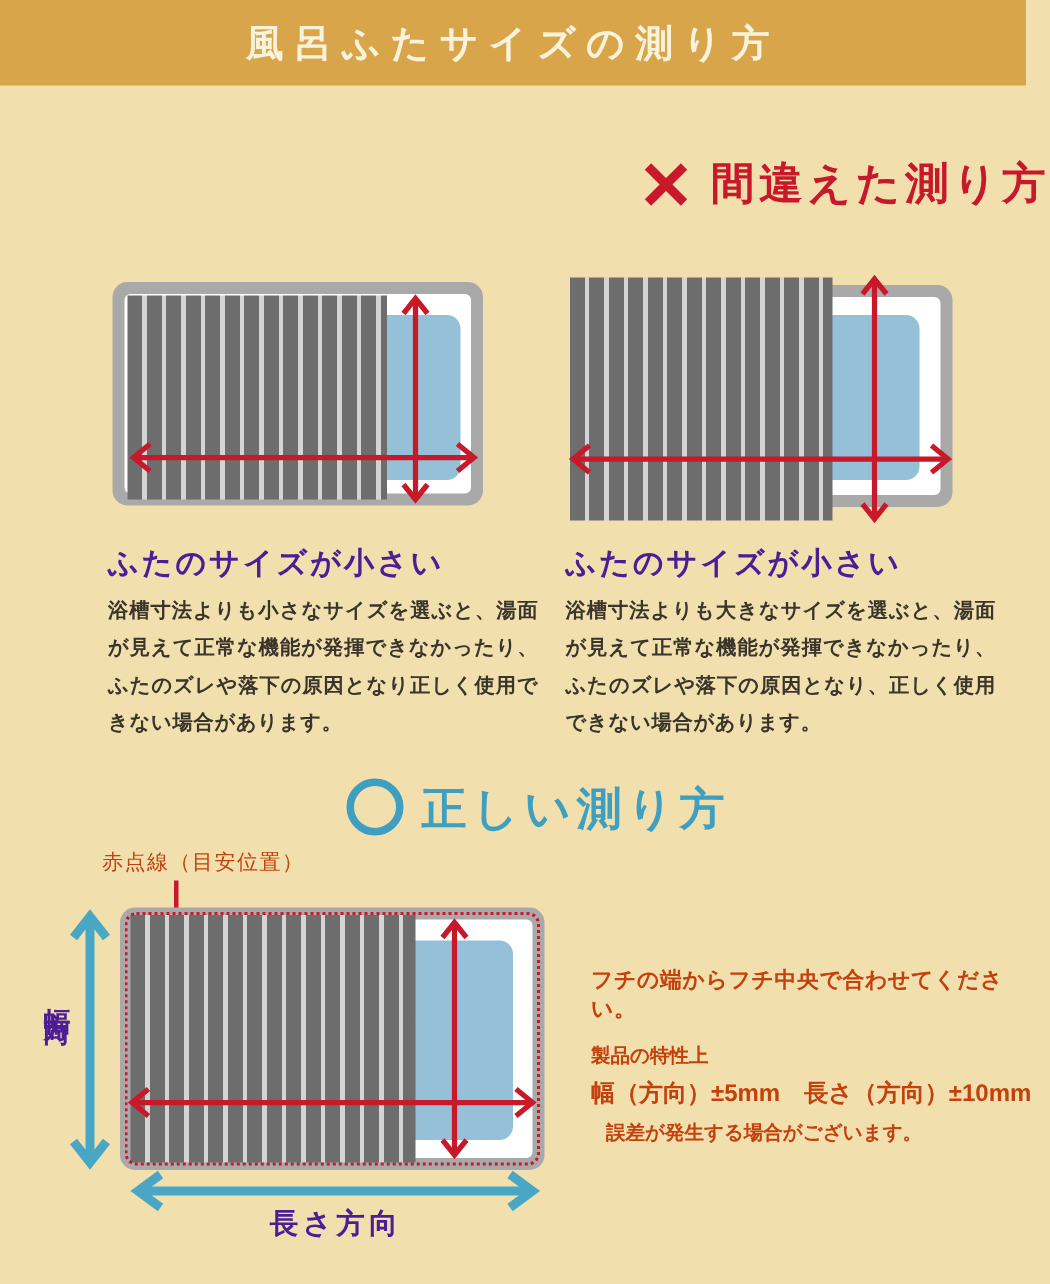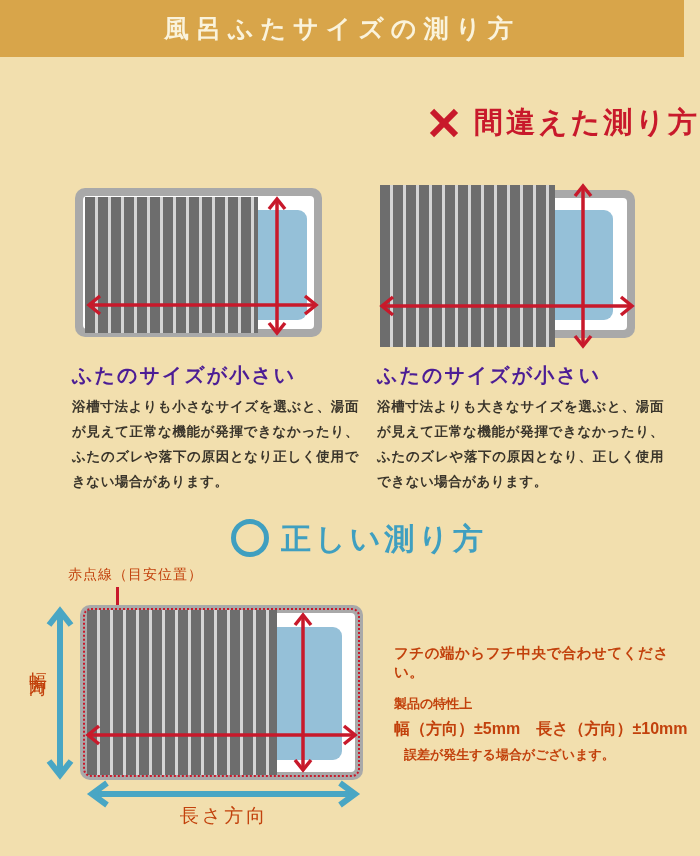--- a/index.html
+++ b/index.html
@@ -69,21 +69,21 @@
     line-height:25px;letter-spacing:0.5px;text-align:justify;
   }
   .pointer-label{
     position:absolute;left:68px;top:566px;font-size:14px;font-weight:normal;
     color:#c2410c;letter-spacing:1px;
   }
   .pointer-line{
     position:absolute;left:116px;top:587px;width:3px;height:22px;background:#c8192b;
   }
   .axis-label{
-    position:absolute;color:#c2410c;font-weight:normal;
+    position:absolute;color:#4c1d95;font-weight:bold;
   }
   #width-axis-label{
     left:26px;top:658px;writing-mode:vertical-rl;text-orientation:upright;
     font-size:18px;letter-spacing:3px;
   }
   #length-axis-label{
     left:138px;top:803px;width:172px;text-align:center;font-size:19px;
     letter-spacing:3px;
   }
   .notes{position:absolute;left:394px;top:644px;width:300px;color:#c2410c;}

